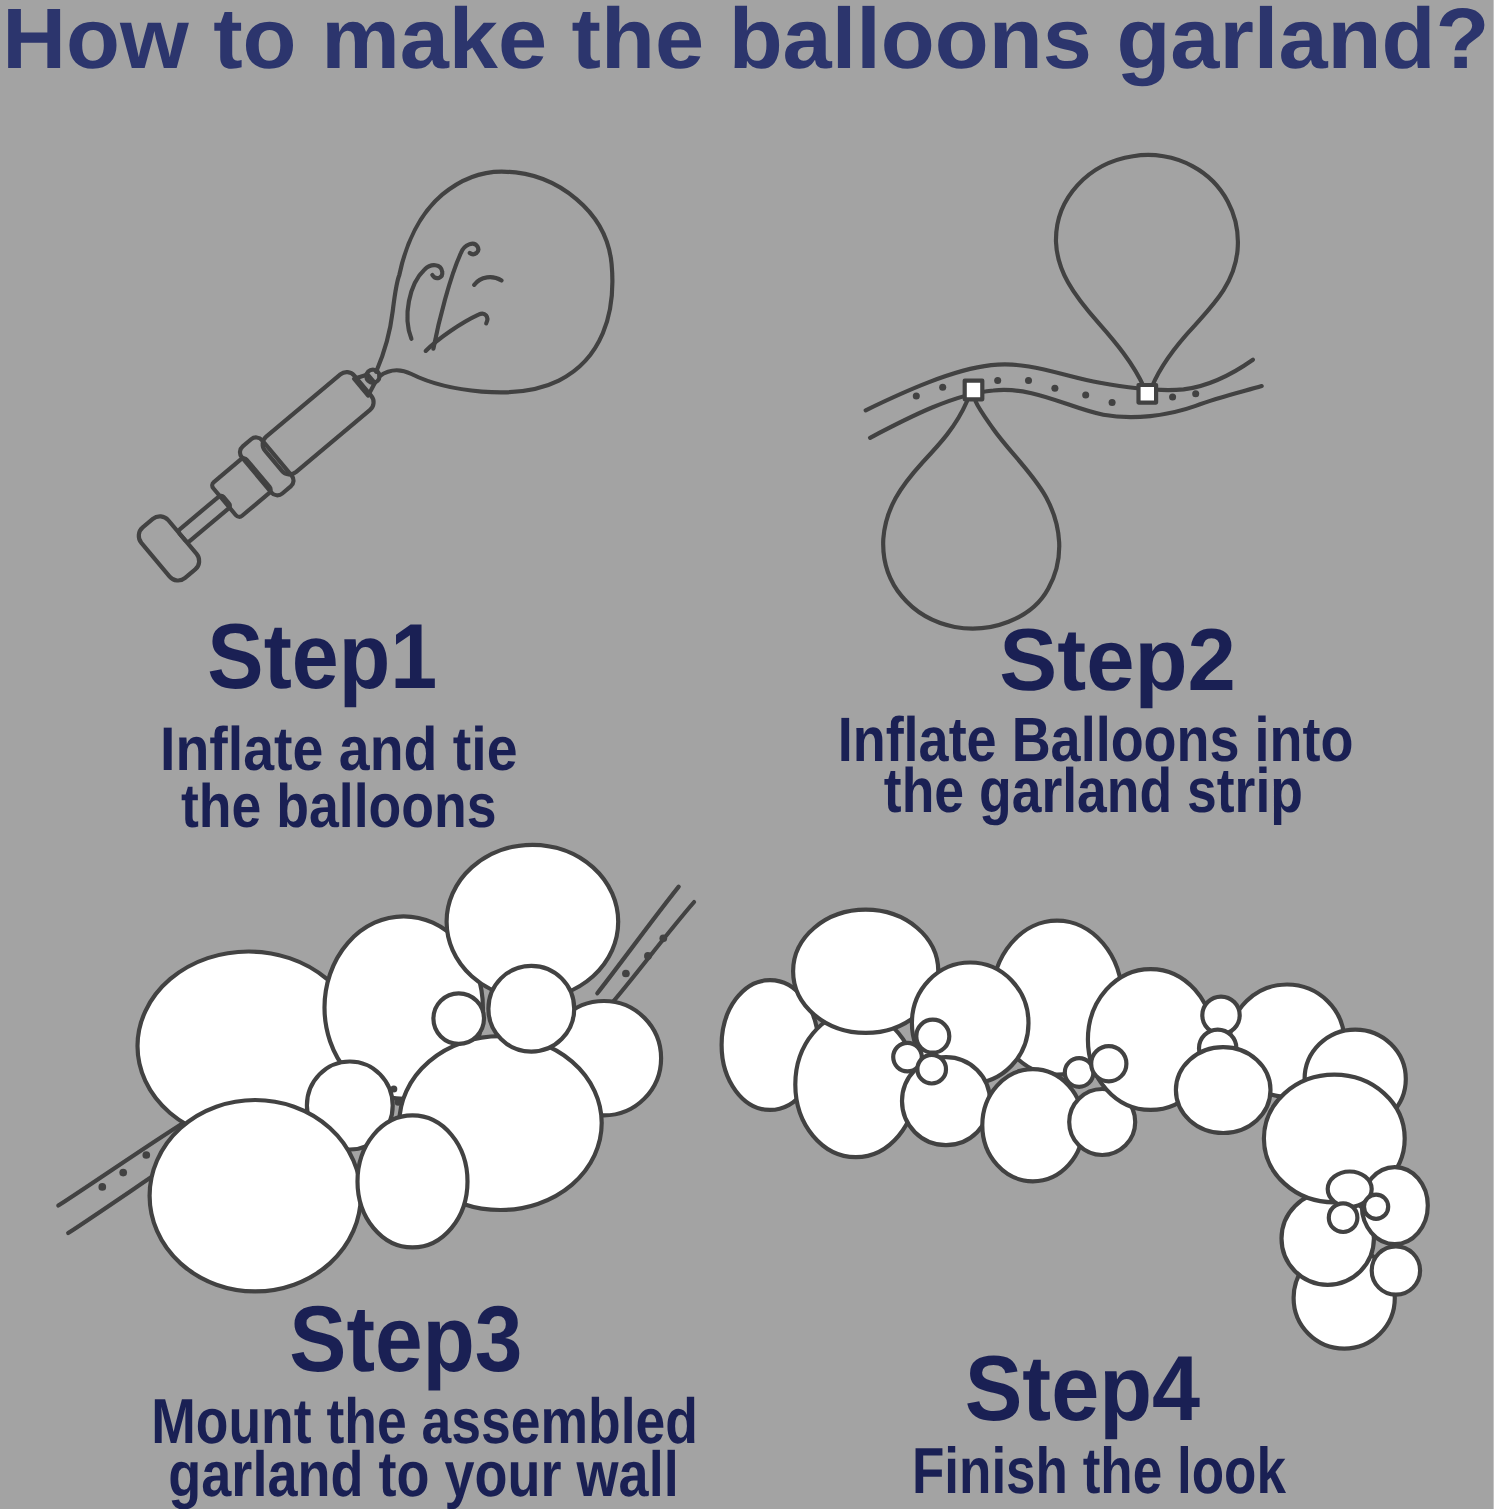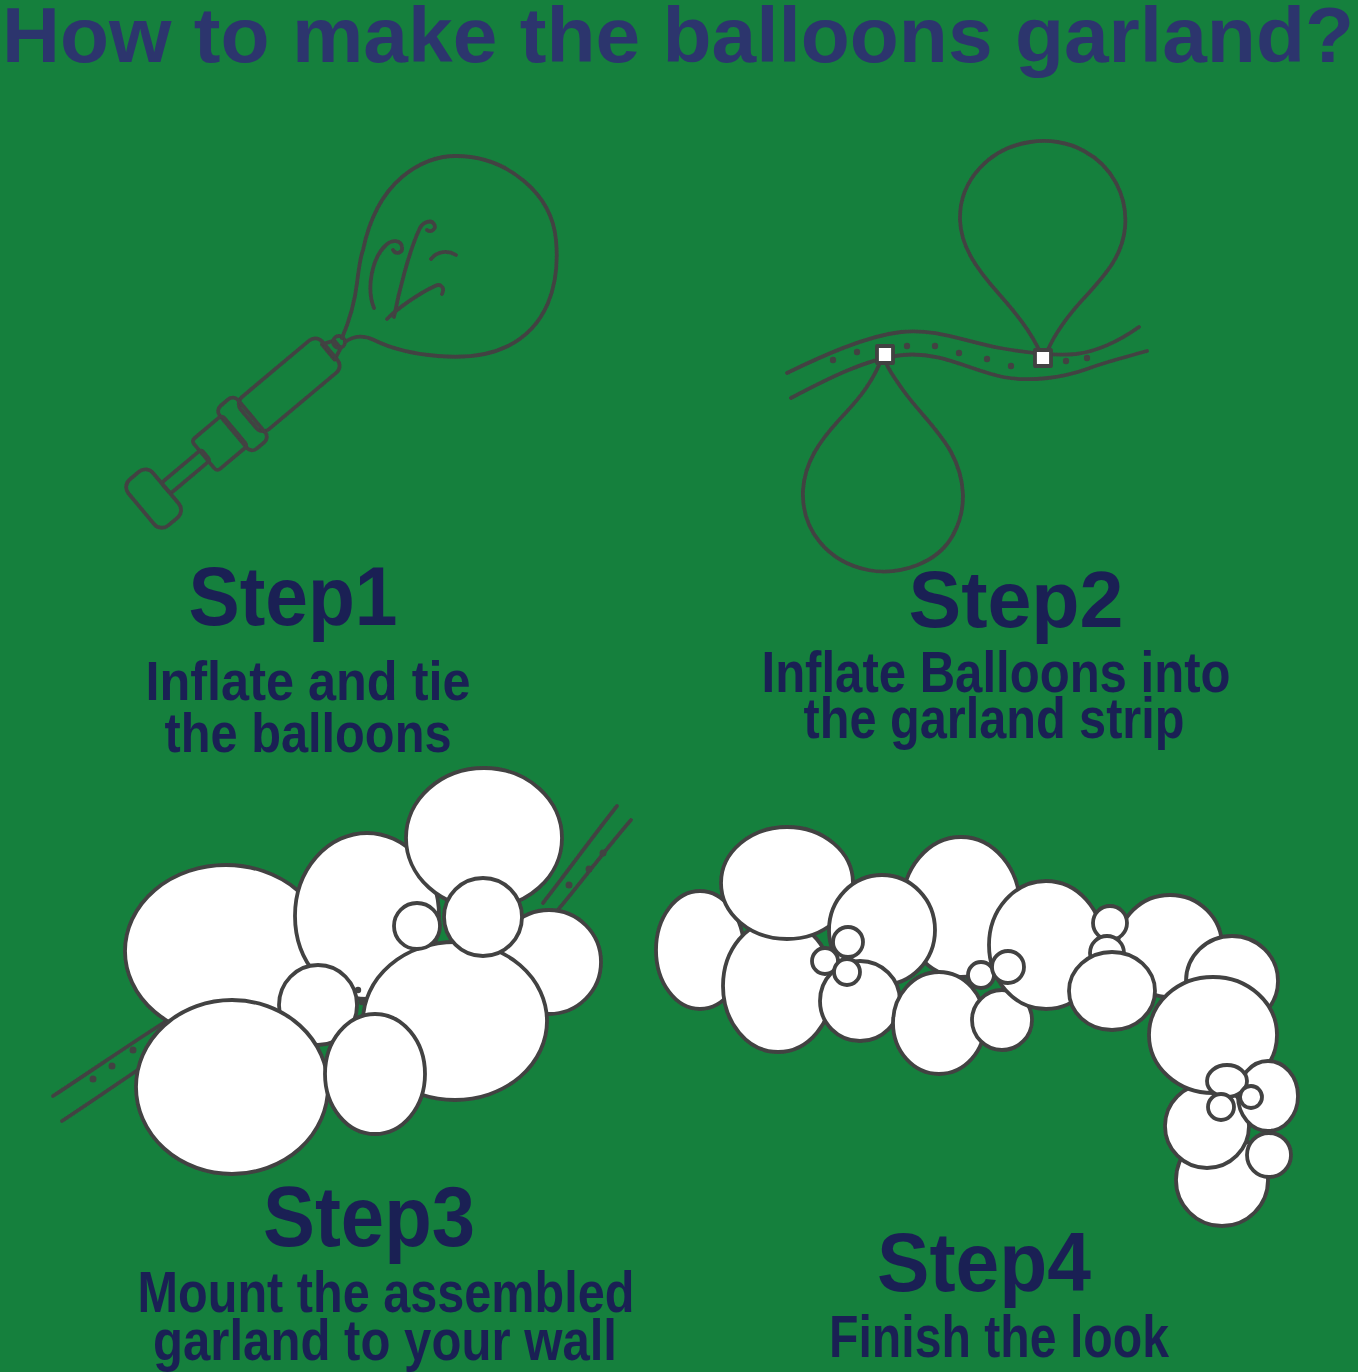--- a/index.html
+++ b/index.html
@@ -1,16 +1,16 @@
 <!DOCTYPE html>
 <html><head>
 <meta charset="utf-8">
 <style>
 html,body{margin:0;padding:0;background:#fff;}
-#page{position:relative;width:1358px;height:1372px;background:#15803d;overflow:hidden;
+#page{position:relative;width:1358px;height:1372px;background:#a3a3a3;overflow:hidden;
 font-family:"Liberation Sans", sans-serif;}
 </style>
 </head>
 <body>
 <div id="page">
 <svg width="1358" height="1372" viewBox="0 0 1358 1372">
 <defs>
         <filter id="soft" x="-5%" y="-5%" width="110%" height="110%">
           <feGaussianBlur stdDeviation="0.55"></feGaussianBlur>
         </filter>

